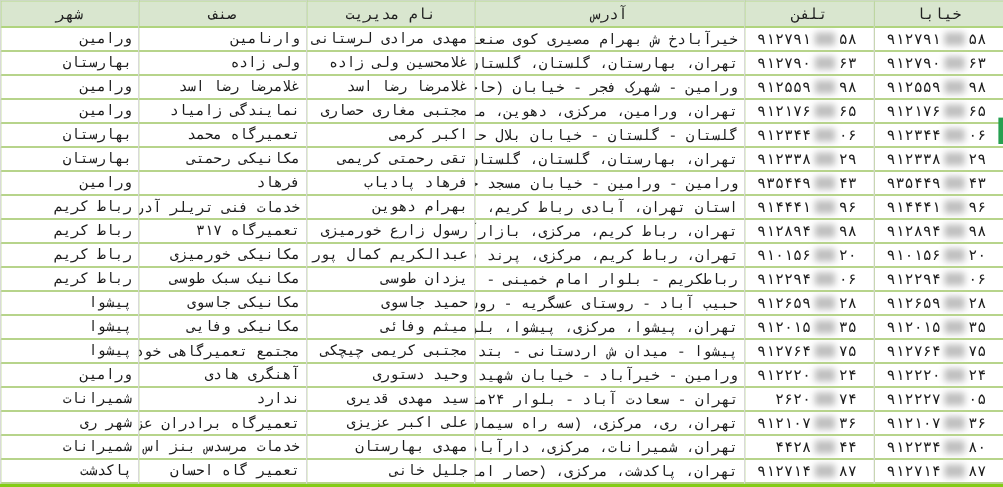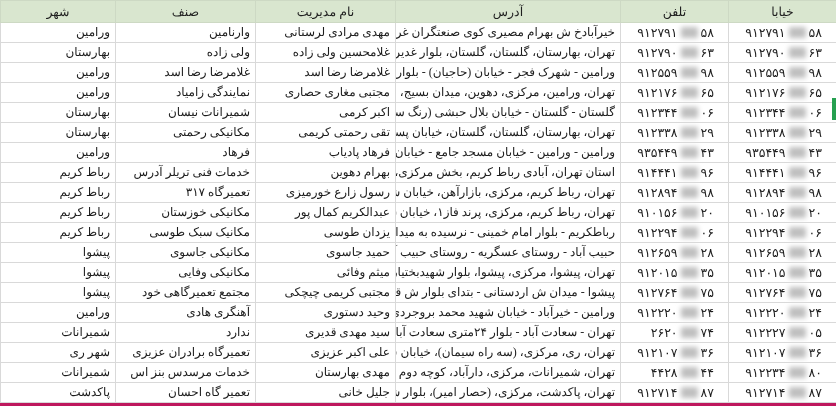--- a/index.html
+++ b/index.html
@@ -1,23 +1,23 @@
 <!DOCTYPE html>
 <html><head>
 <meta charset="utf-8">
 <style>
   * { box-sizing: border-box; margin: 0; padding: 0; }
   html, body { width: 836px; height: 406px; overflow: hidden; background: #ffffff; }
   .sheet {
     position: relative;
     width: 836px; height: 406px;
-    font-family: Liberation Serif, serif;
+    font-family: Liberation Mono, monospace;
     font-size: 12px;
     color: #1c1c1c;
-    background: #be185d;
+    background: #84cc16;
   }
   table {
     border-collapse: collapse;
     table-layout: fixed;
     width: 836px;
   }
   col.c-city    { width: 115px; }
   col.c-trade   { width: 140px; }
   col.c-manager { width: 140px; }
   col.c-address { width: 225px; }
@@ -154,21 +154,21 @@
               <span>۶۵</span>
             </span></td>
           <td class="c-mobile"><span class="numwrap">
               <span>۹۱۲۱۷۶</span>
               <span class="blurbox"></span>
               <span>۶۵</span>
             </span></td>
         </tr>
         <tr>
           <td class="c-city">بهارستان</td>
-          <td class="c-trade">شمیرانات نیسان</td>
+          <td class="c-trade">تعمیرگاه محمد</td>
           <td class="c-manager">اکبر کرمی</td>
           <td class="c-address">گلستان - گلستان - خیابان بلال حبشی (رنگ سازی) -</td>
           <td class="c-phone"><span class="numwrap">
               <span>۹۱۲۳۴۴</span>
               <span class="blurbox"></span>
               <span>۰۶</span>
             </span></td>
           <td class="c-mobile"><span class="numwrap">
               <span>۹۱۲۳۴۴</span>
               <span class="blurbox"></span>
@@ -234,21 +234,21 @@
               <span>۹۸</span>
             </span></td>
           <td class="c-mobile"><span class="numwrap">
               <span>۹۱۲۸۹۴</span>
               <span class="blurbox"></span>
               <span>۹۸</span>
             </span></td>
         </tr>
         <tr>
           <td class="c-city">رباط کریم</td>
-          <td class="c-trade">مکانیکی خوزستان</td>
+          <td class="c-trade">مکانیکی خورمیزی</td>
           <td class="c-manager">عبدالکریم کمال پور</td>
           <td class="c-address">تهران، رباط کریم، مرکزی، پرند فاز۱، خیابان (خاکی)، خ</td>
           <td class="c-phone"><span class="numwrap">
               <span>۹۱۰۱۵۶</span>
               <span class="blurbox"></span>
               <span>۲۰</span>
             </span></td>
           <td class="c-mobile"><span class="numwrap">
               <span>۹۱۰۱۵۶</span>
               <span class="blurbox"></span>

